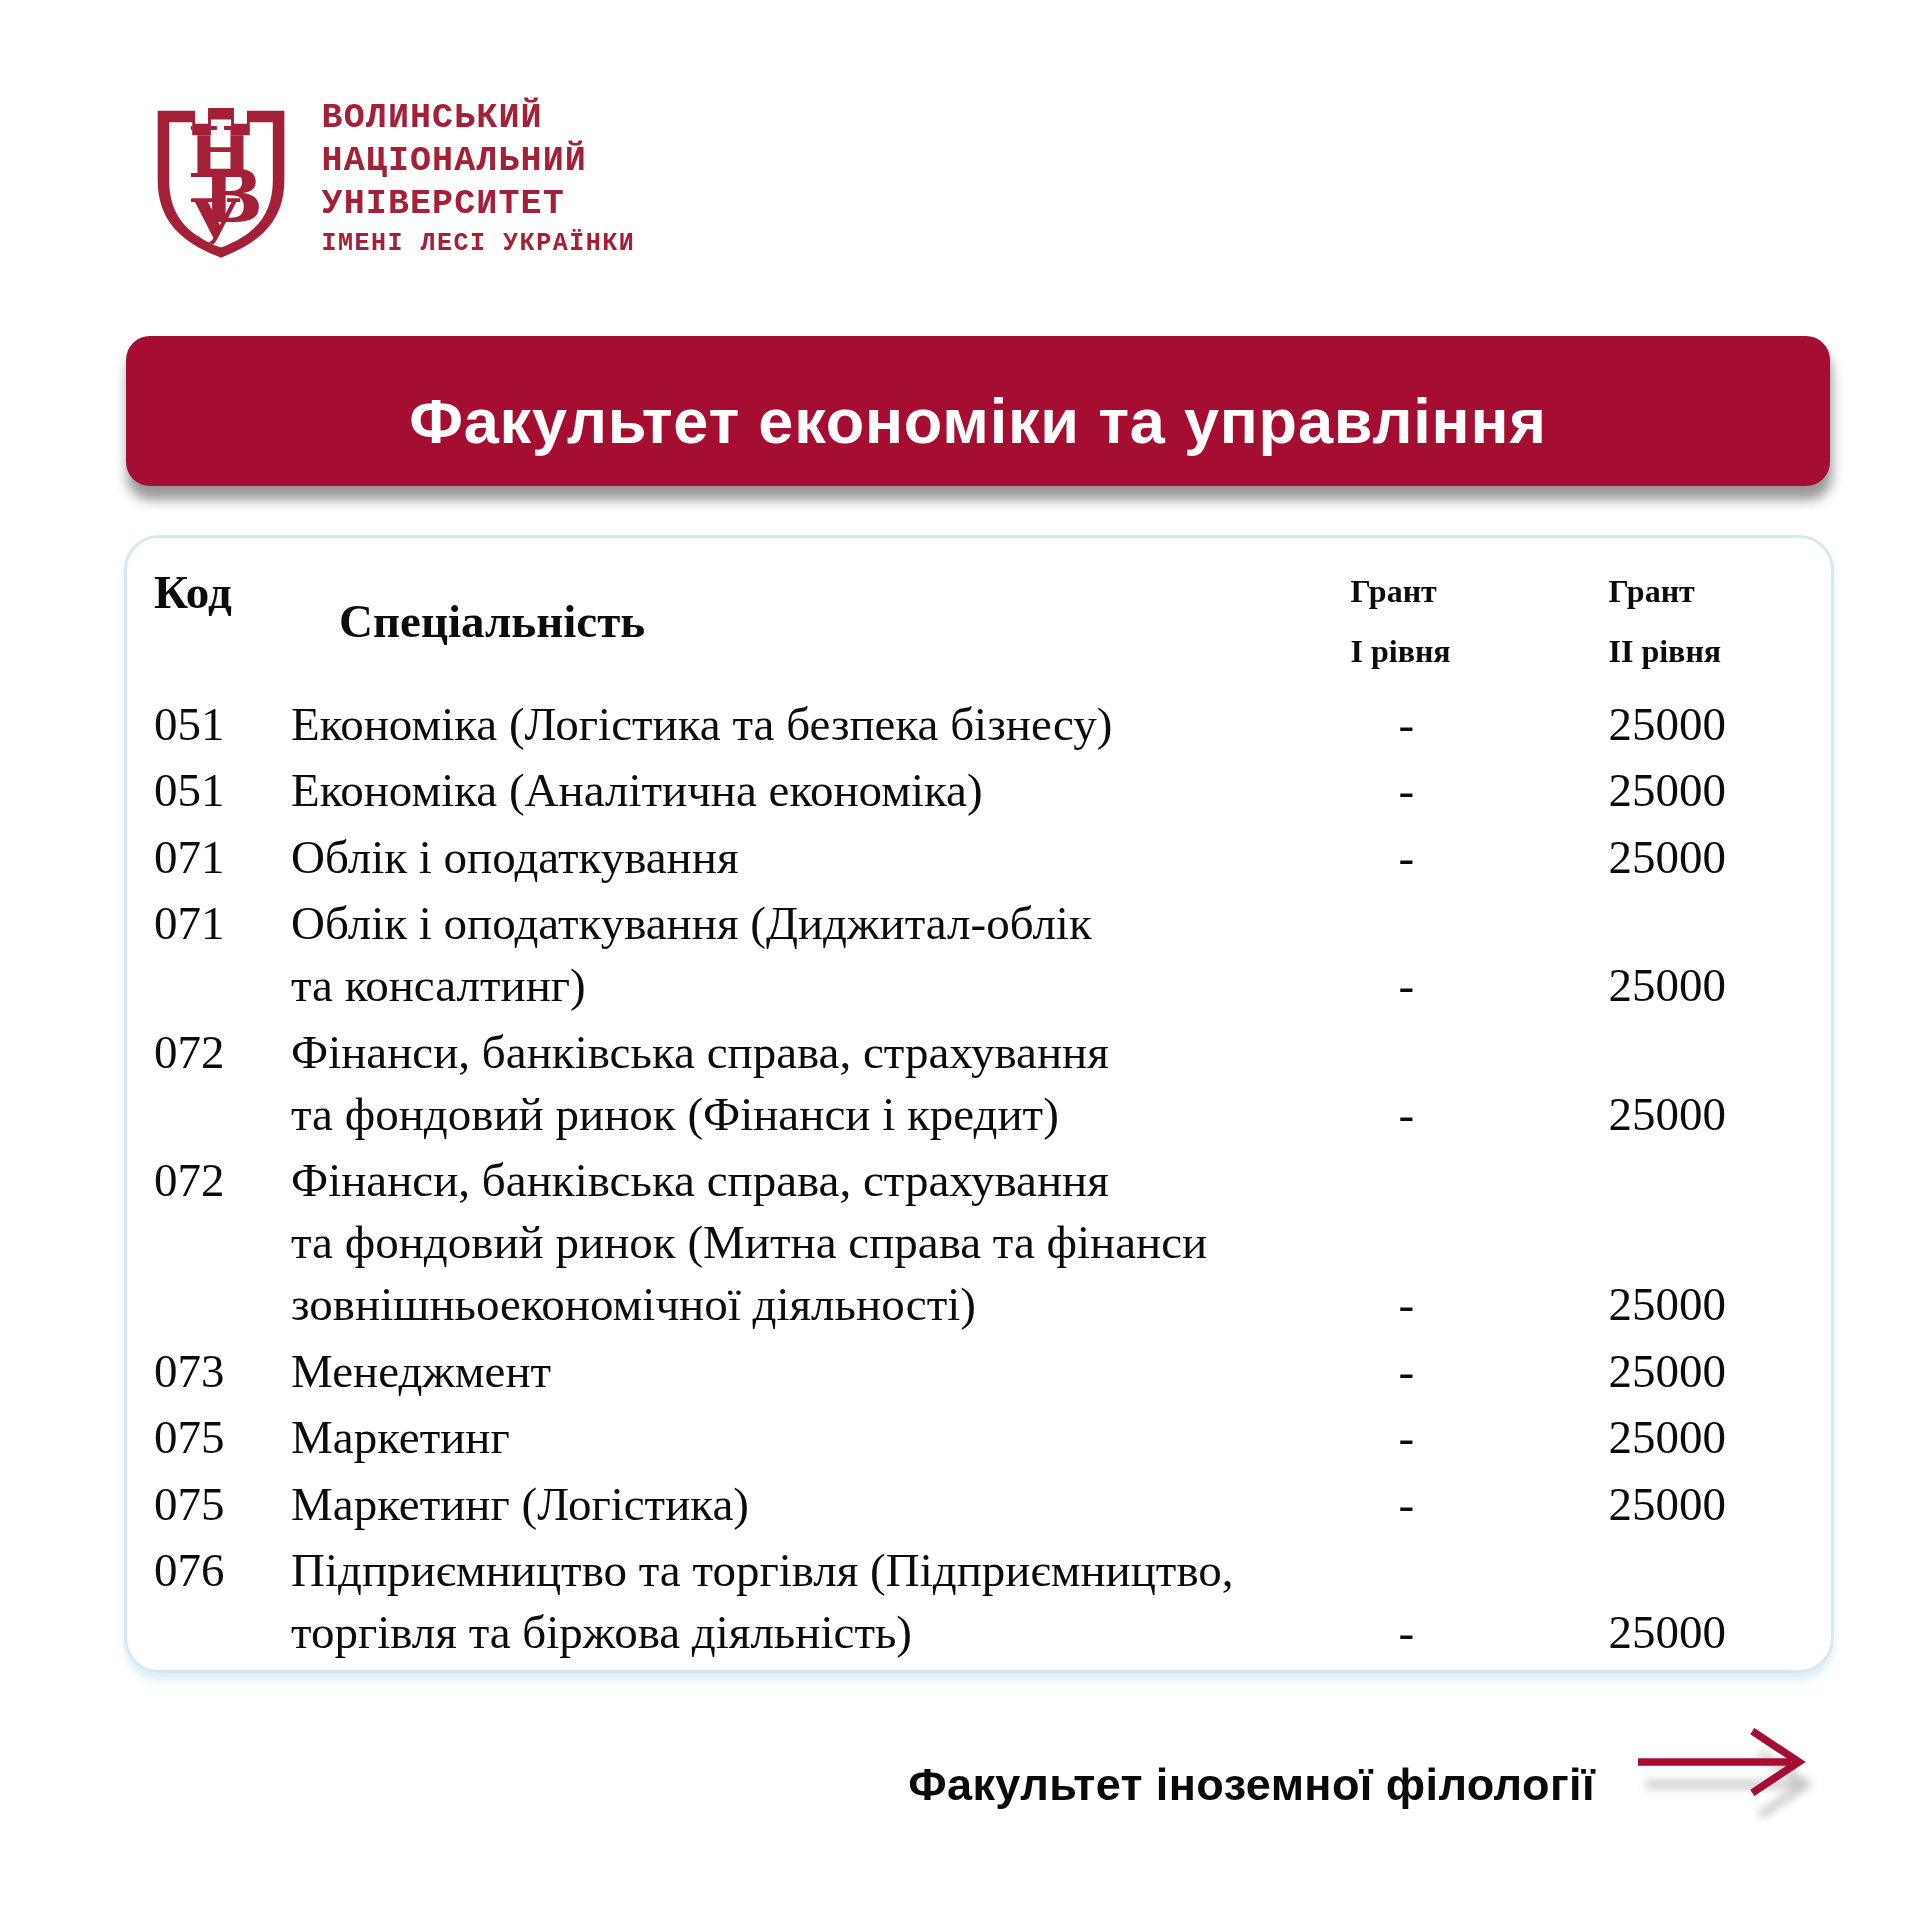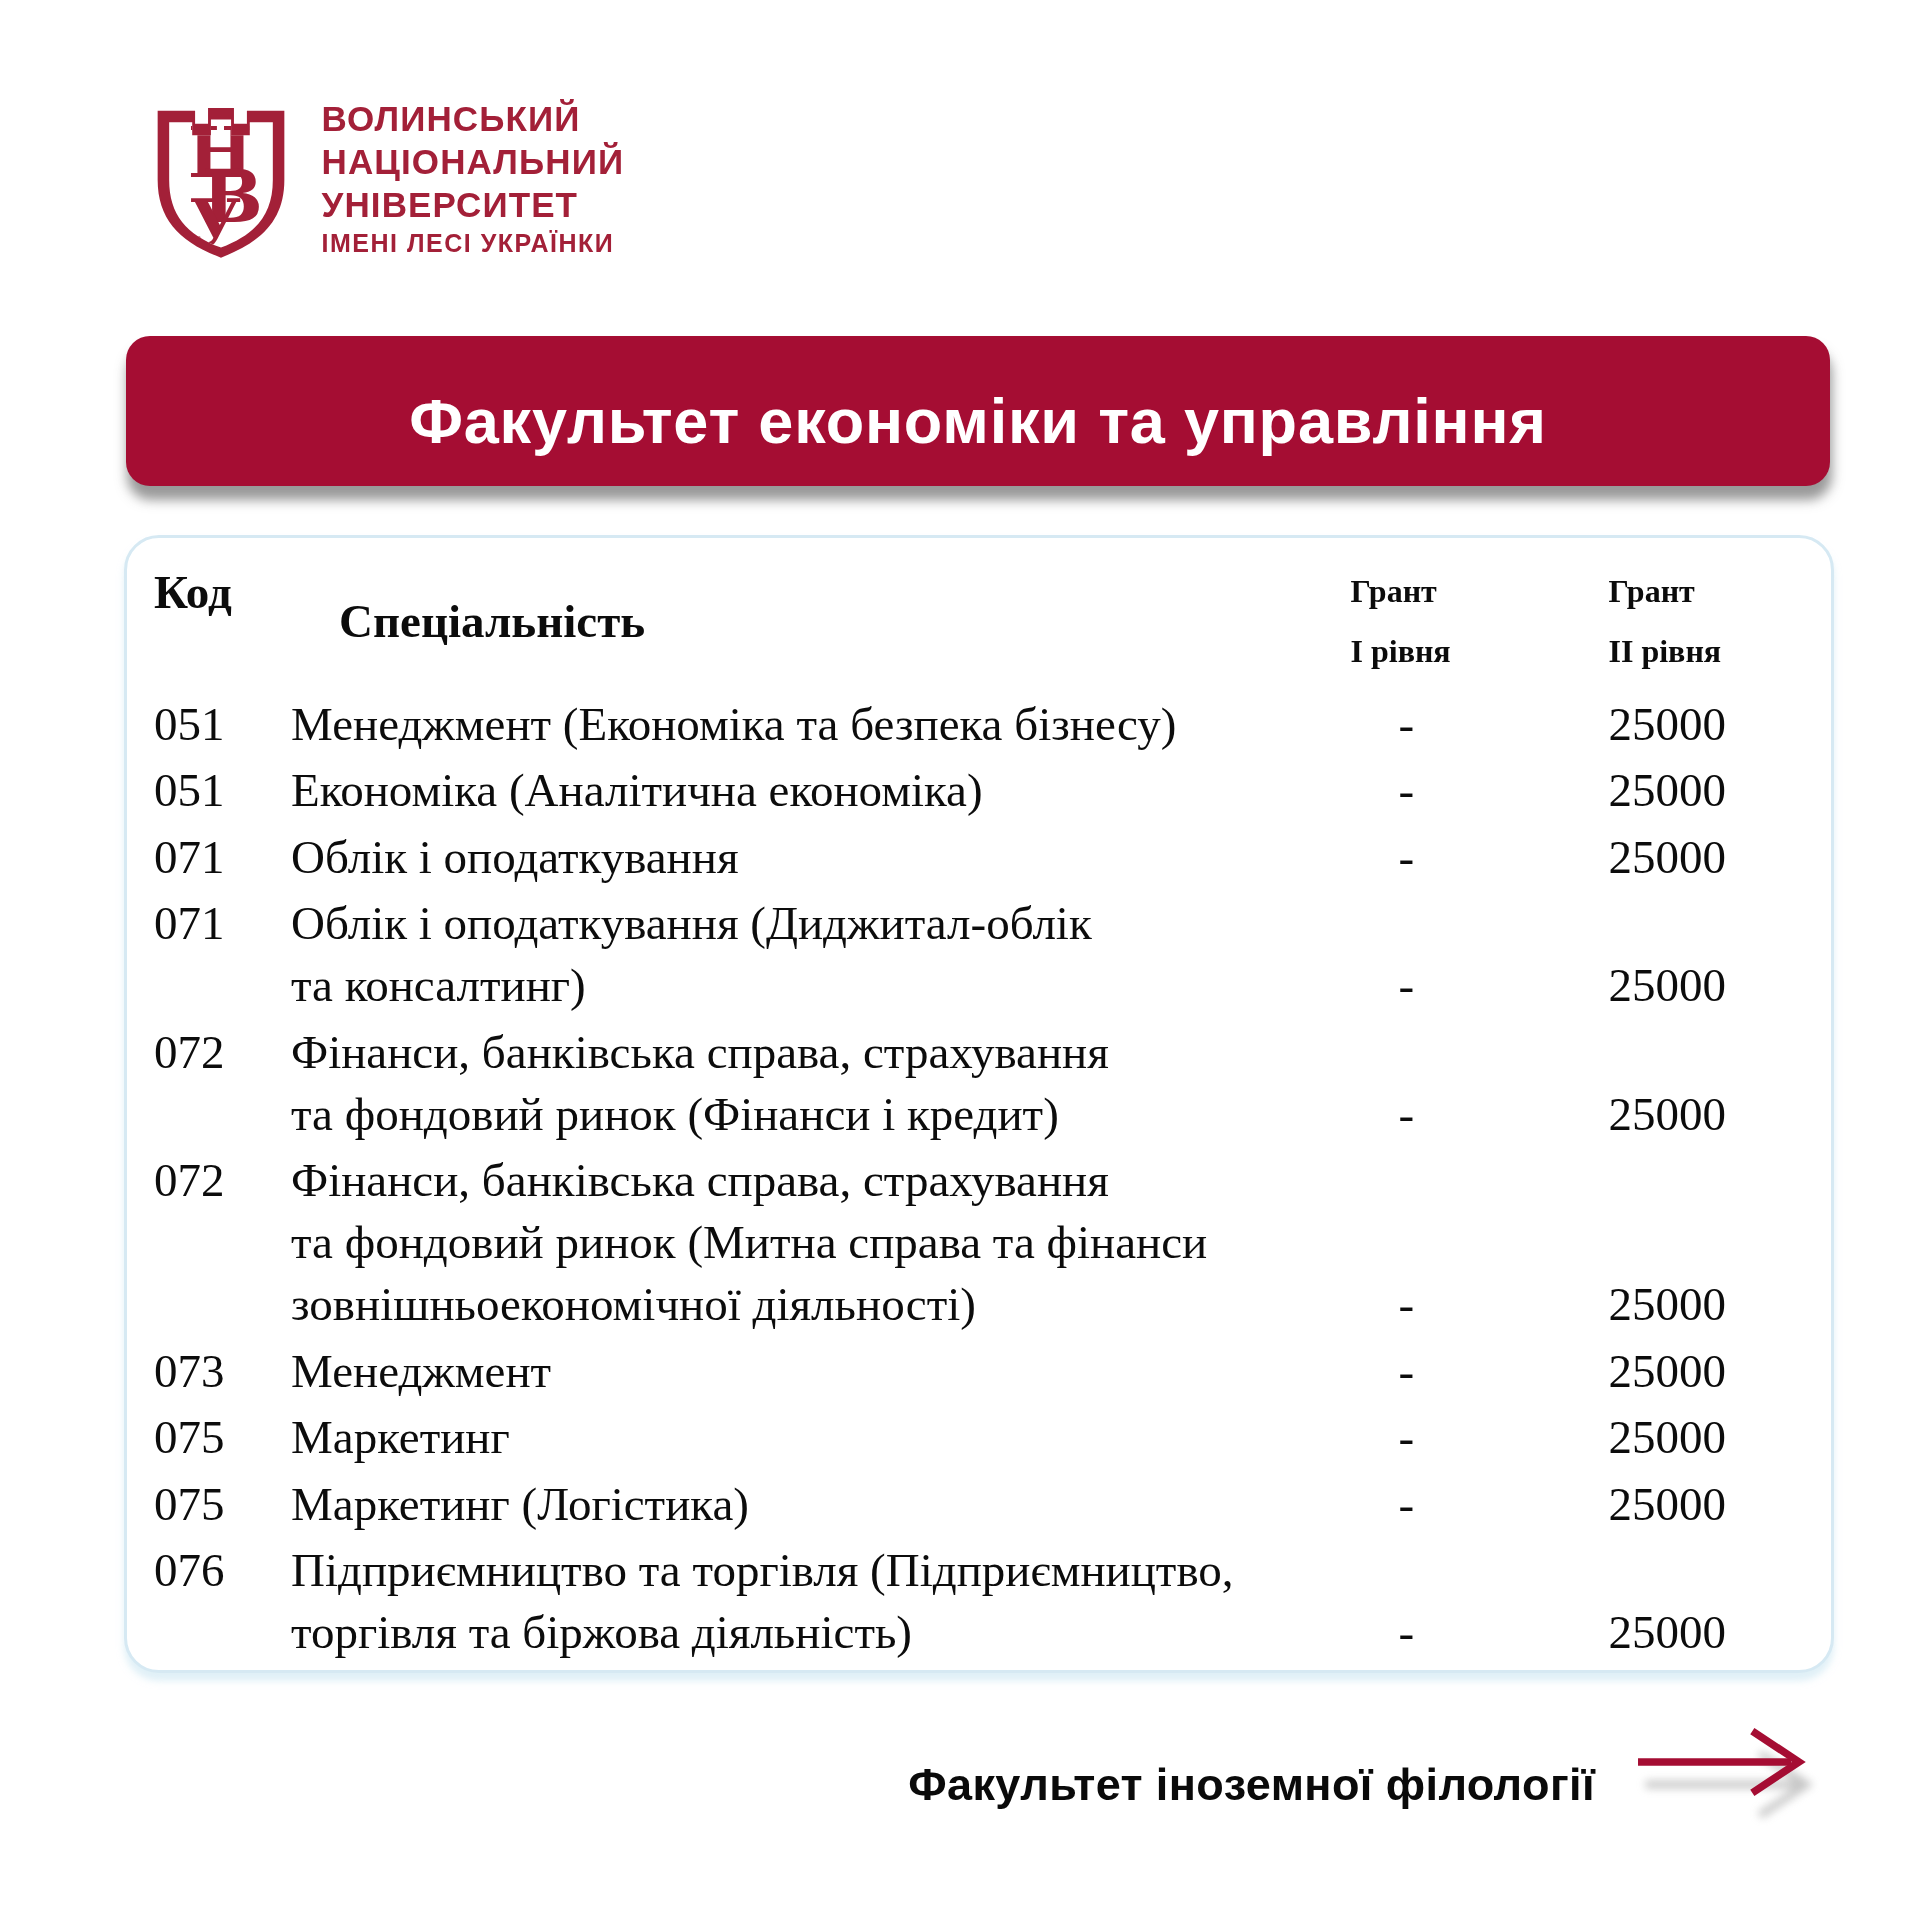--- a/index.html
+++ b/index.html
@@ -11,21 +11,21 @@
     overflow:hidden;
   }
 
   
   .logo-row{
     position:absolute;left:149px;top:95px;
     display:flex;align-items:center;gap:28.6px;
   }
   .logo-shield{width:144px;height:167px;flex:0 0 auto;}
   .logo-text{
-    font-family:Liberation Sans, sans-serif;
+    font-family:Liberation Mono, monospace;
     font-weight:bold;color:var(--logo-red);
     letter-spacing:1.1px;
   }
   .logo-line{font-size:35px;line-height:43px;}
   .logo-line.small{font-size:25px;line-height:35px;letter-spacing:1.5px;}
 
   
   .banner{
     position:absolute;left:126px;top:336px;width:1704px;height:150px;
     background:var(--brand-red);
@@ -114,21 +114,21 @@
       <div class="c-code">Код</div>
       <div class="c-spec">Спеціальність</div>
       <div class="c-g1">Грант
 І рівня</div>
       <div class="c-g2">Грант
 ІІ рівня</div>
     </div>
     <div>
     <div class="trow">
       <div class="c-code">051</div>
-      <div class="c-spec">Менеджмент (Економіка та безпека бізнесу)</div>
+      <div class="c-spec">Економіка (Логістика та безпека бізнесу)</div>
       <div class="c-g1">-</div>
       <div class="c-g2">25000</div>
     </div>
 
     <div class="trow">
       <div class="c-code">051</div>
       <div class="c-spec">Економіка (Аналітична економіка)</div>
       <div class="c-g1">-</div>
       <div class="c-g2">25000</div>
     </div>

